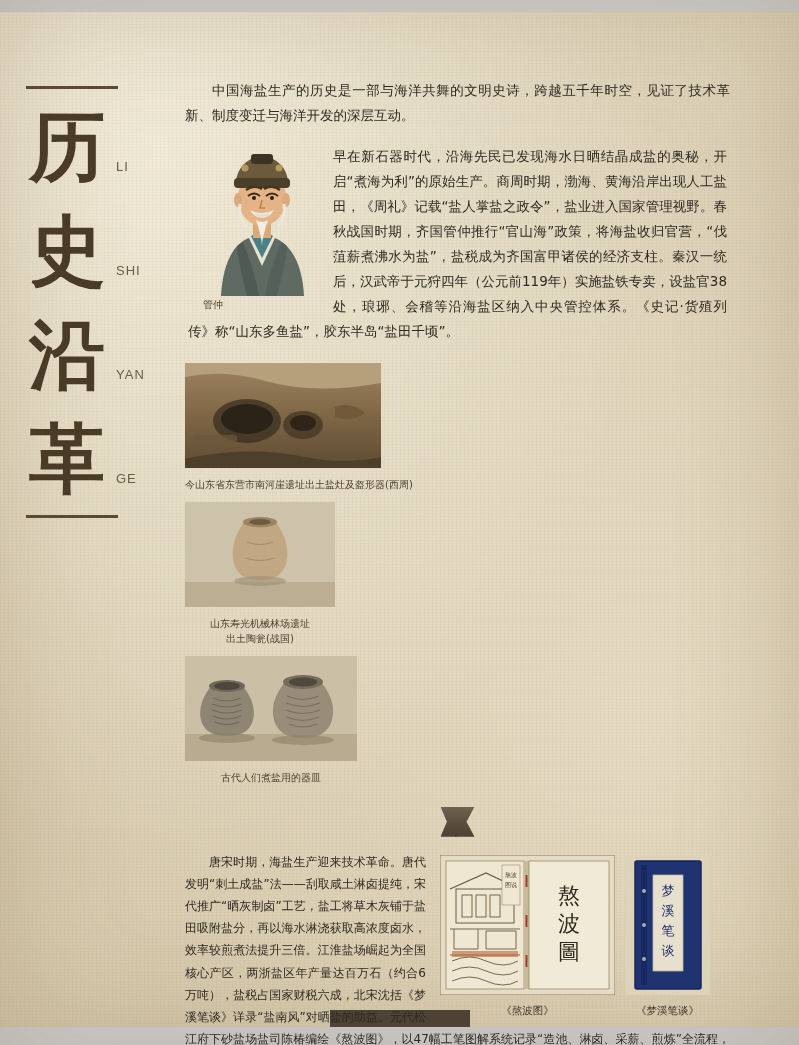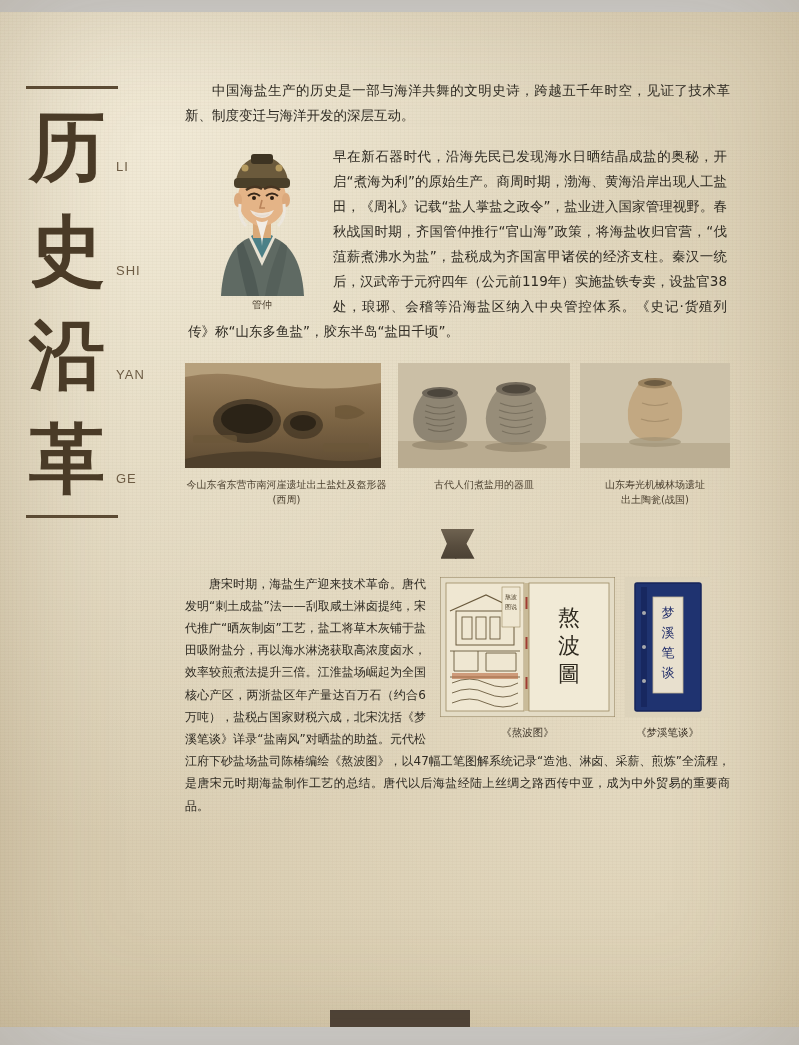--- a/index.html
+++ b/index.html
@@ -166,41 +166,41 @@
     font-size: 13.5px;
     line-height: 1.85;
     color: #2e2a22;
     text-align: justify;
     margin: 3px;
   }
   .portrait-wrap {
     float: left;
     width: 118px;
     margin: 2px 12px 2px 18px;
-    text-align: center;
   }
   .portrait {
     width: 110px;
     height: 150px;
     margin: 0 auto;
     position: relative;
   }
   .portrait-cap {
     font-family: "DejaVu Sans", sans-serif;
     font-size: 10px;
     color: #4f4433;
     margin-top: 2px;
   }
 
   
   .artifacts {
     display: flex;
     margin: 16px 0 0 0;
     gap: 10px;
     align-items: flex-start;
+    flex-direction: column;
   }
   .art {
     position: relative;
   }
   .art .cap {
     font-family: "DejaVu Sans", sans-serif;
     font-size: 10px;
     color: #4a3f2e;
     text-align: center;
     line-height: 1.5;
@@ -336,20 +336,36 @@
           <ellipse cx="118" cy="62" rx="20" ry="14" fill="#463825" opacity="0.8"></ellipse>
           <ellipse cx="118" cy="60" rx="13" ry="8" fill="#2e2518"></ellipse>
           <path d="M150 44 q16 -6 30 6 q-14 10 -30 4 Z" fill="#6c5637" opacity="0.8"></path>
           <rect x="8" y="72" width="44" height="8" rx="3" fill="#6b5739" opacity="0.7"></rect>
           <rect x="138" y="80" width="46" height="9" rx="3" fill="#6b5739" opacity="0.6"></rect>
         </svg>
         <div class="cap">今山东省东营市南河崖遗址出土盐灶及盔形器(西周)</div>
       </div>
 
       <div class="art">
+        <svg width="150" height="105" viewBox="0 0 150 105">
+          <rect width="150" height="105" fill="#cdc2aa"></rect>
+          <rect y="80" width="150" height="25" fill="#bbae93"></rect>
+          <path d="M58 22 q-12 16 -10 34 q2 22 27 22 q25 0 27 -22 q2 -18 -10 -34 Z" fill="#c2a882"></path>
+          <path d="M58 22 q17 7 34 0 q-3 -6 -17 -6 q-14 0 -17 6 Z" fill="#a68d68"></path>
+          <ellipse cx="75" cy="20" rx="17" ry="5" fill="#9c8460"></ellipse>
+          <ellipse cx="75" cy="20" rx="11" ry="3" fill="#6d5c42"></ellipse>
+          <path d="M62 40 q13 5 26 0" stroke="#a78f6c" stroke-width="1.2" fill="none"></path>
+          <path d="M61 56 q14 5 28 0" stroke="#a78f6c" stroke-width="1.2" fill="none"></path>
+          <ellipse cx="75" cy="79" rx="26" ry="5" fill="#9b8d71" opacity="0.6"></ellipse>
+        </svg>
+        <div class="cap" style="white-space:pre-line;">山东寿光机械林场遗址
+出土陶瓮(战国)</div>
+      </div>
+
+      <div class="art">
         <svg width="172" height="105" viewBox="0 0 172 105">
           <rect width="172" height="105" fill="#cbbfa6"></rect>
           <rect y="78" width="172" height="27" fill="#b9ab90"></rect>
 
           <path d="M26 30 q-14 18 -10 34 q4 16 26 16 q22 0 26 -16 q4 -16 -10 -34 Z" fill="#8e8573"></path>
           <ellipse cx="42" cy="30" rx="18" ry="6" fill="#6f675a"></ellipse>
           <ellipse cx="42" cy="30" rx="13" ry="4" fill="#4c463c"></ellipse>
           <g stroke="#6d6555" stroke-width="1.1" fill="none" opacity="0.85">
             <path d="M28 42 q14 6 28 0"></path>
               <path d="M27 48 q15 6 30 0"></path>
@@ -365,36 +381,20 @@
             <path d="M102 40 q16 7 32 0"></path>
               <path d="M101 47 q17 7 34 0"></path>
             <path d="M101 54 q17 7 34 0"></path>
               <path d="M102 61 q16 7 32 0"></path>
             <path d="M104 68 q14 6 28 0"></path>
           </g>
           <ellipse cx="42" cy="82" rx="28" ry="5" fill="#8d8067" opacity="0.6"></ellipse>
           <ellipse cx="118" cy="84" rx="31" ry="5" fill="#8d8067" opacity="0.6"></ellipse>
         </svg>
         <div class="cap">古代人们煮盐用的器皿</div>
-      </div>
-
-      <div class="art">
-        <svg width="150" height="105" viewBox="0 0 150 105">
-          <rect width="150" height="105" fill="#cdc2aa"></rect>
-          <rect y="80" width="150" height="25" fill="#bbae93"></rect>
-          <path d="M58 22 q-12 16 -10 34 q2 22 27 22 q25 0 27 -22 q2 -18 -10 -34 Z" fill="#c2a882"></path>
-          <path d="M58 22 q17 7 34 0 q-3 -6 -17 -6 q-14 0 -17 6 Z" fill="#a68d68"></path>
-          <ellipse cx="75" cy="20" rx="17" ry="5" fill="#9c8460"></ellipse>
-          <ellipse cx="75" cy="20" rx="11" ry="3" fill="#6d5c42"></ellipse>
-          <path d="M62 40 q13 5 26 0" stroke="#a78f6c" stroke-width="1.2" fill="none"></path>
-          <path d="M61 56 q14 5 28 0" stroke="#a78f6c" stroke-width="1.2" fill="none"></path>
-          <ellipse cx="75" cy="79" rx="26" ry="5" fill="#9b8d71" opacity="0.6"></ellipse>
-        </svg>
-        <div class="cap" style="white-space:pre-line;">山东寿光机械林场遗址
-出土陶瓮(战国)</div>
       </div>
     </div>
 
     <div class="ribbon center" style="margin-top:22px;">
       <div class="ribbon-lead"></div>
       <div class="ribbon-tail"></div>
     </div>
 
     <div class="clearfix">
       <div class="books">

